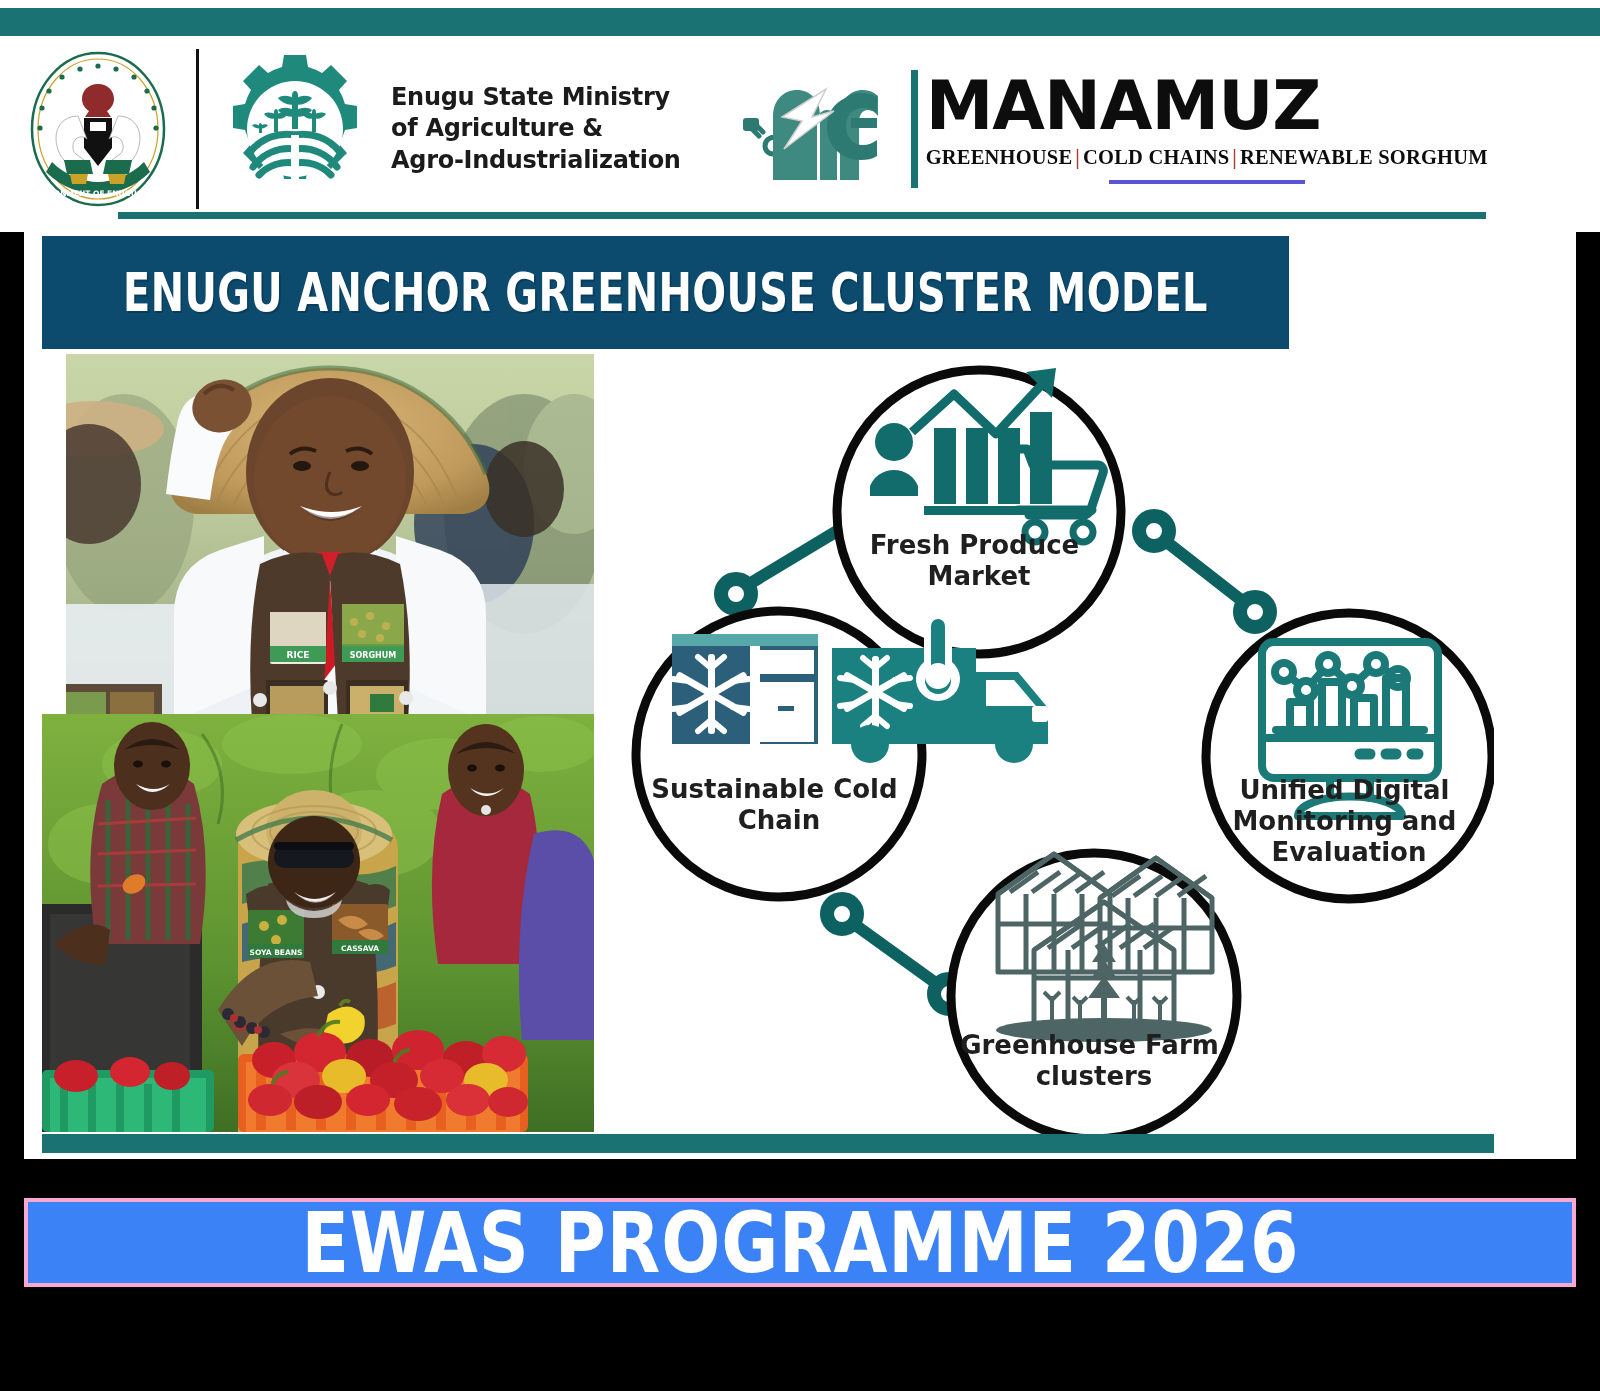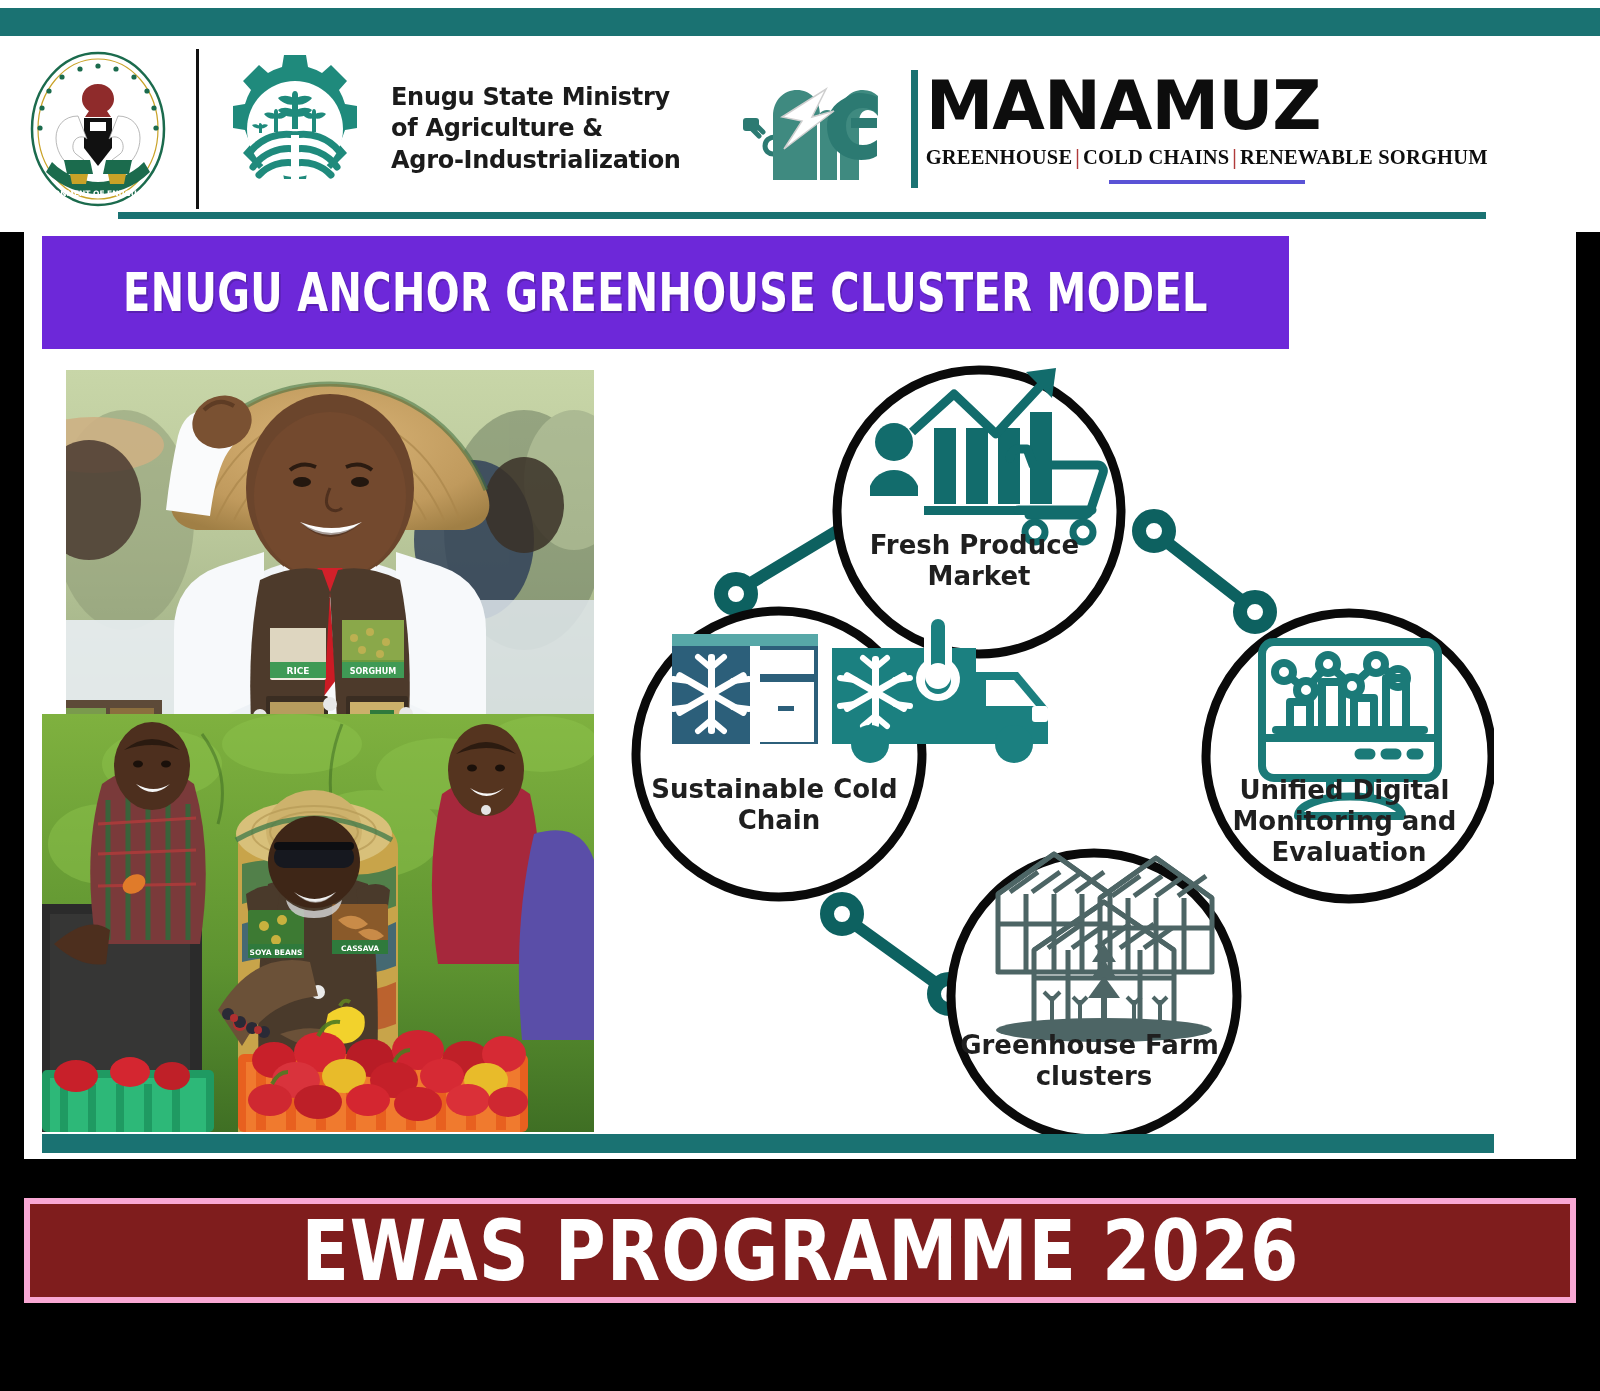--- a/index.html
+++ b/index.html
@@ -87,39 +87,39 @@
   }
 
   
   .card {
     position: absolute; left: 42px; top: 236px; width: 1452px; height: 917px;
     background: #ffffff;
   }
 
   .title-bar {
     position: absolute; left: 0; top: 0; width: 1247px; height: 113px;
-    background: #6d28d9;
+    background: #0c4a6e;
     display: flex; align-items: center; justify-content: center;
   }
   .title-text {
     font-family: "DejaVu Sans Condensed", "Liberation Sans Narrow", "Liberation Sans", sans-serif;
     font-weight: bold;
     font-size: 54px;
     color: #ffffff;
     letter-spacing: 0.5px;
     transform: scaleX(0.82);
     transform-origin: center;
     white-space: nowrap;
     text-shadow: 2px 2px 0 rgba(0,0,0,.18);
   }
 
   
   .photos { position: absolute; left: 0; top: 118px; width: 552px; height: 790px; }
   .photo { position: absolute; left: 0; width: 552px; overflow: hidden; }
-  .photo-top { top: 16px; height: 368px; padding-left: 24px; }
+  .photo-top { top: 0; height: 368px; padding-left: 24px; }
   .photo-bottom { top: 360px; height: 418px; }
   .photo svg { width: 100%; height: 100%; display: block; }
 
   
   .card-bottom-strip {
     position: absolute; left: 0; top: 898px; width: 1452px; height: 19px;
     background: #1a7272;
   }
 
   
@@ -134,23 +134,23 @@
     fill: #1f1f1f;
     text-anchor: middle;
   }
 
   
   .footer-black {
     position: absolute; left: 0; top: 1159px; width: 1600px; height: 232px;
     background: #000000;
   }
   .footer-banner {
-    position: absolute; left: 24px; top: 1198px; width: 1552px; height: 105px;
-    background: #7f1d1d;
-    border: 6px solid #f9a8d4;
+    position: absolute; left: 24px; top: 1198px; width: 1552px; height: 89px;
+    background: #3b82f6;
+    border: 4px solid #f9a8d4;
     display: flex; align-items: center; justify-content: center;
   }
   .footer-text {
     font-family: "DejaVu Sans Condensed", "Liberation Sans Narrow", "Liberation Sans", sans-serif;
     font-weight: bold;
     font-size: 84px;
     color: #ffffff;
     letter-spacing: 1px;
     transform: scaleX(0.92);
     white-space: nowrap;

